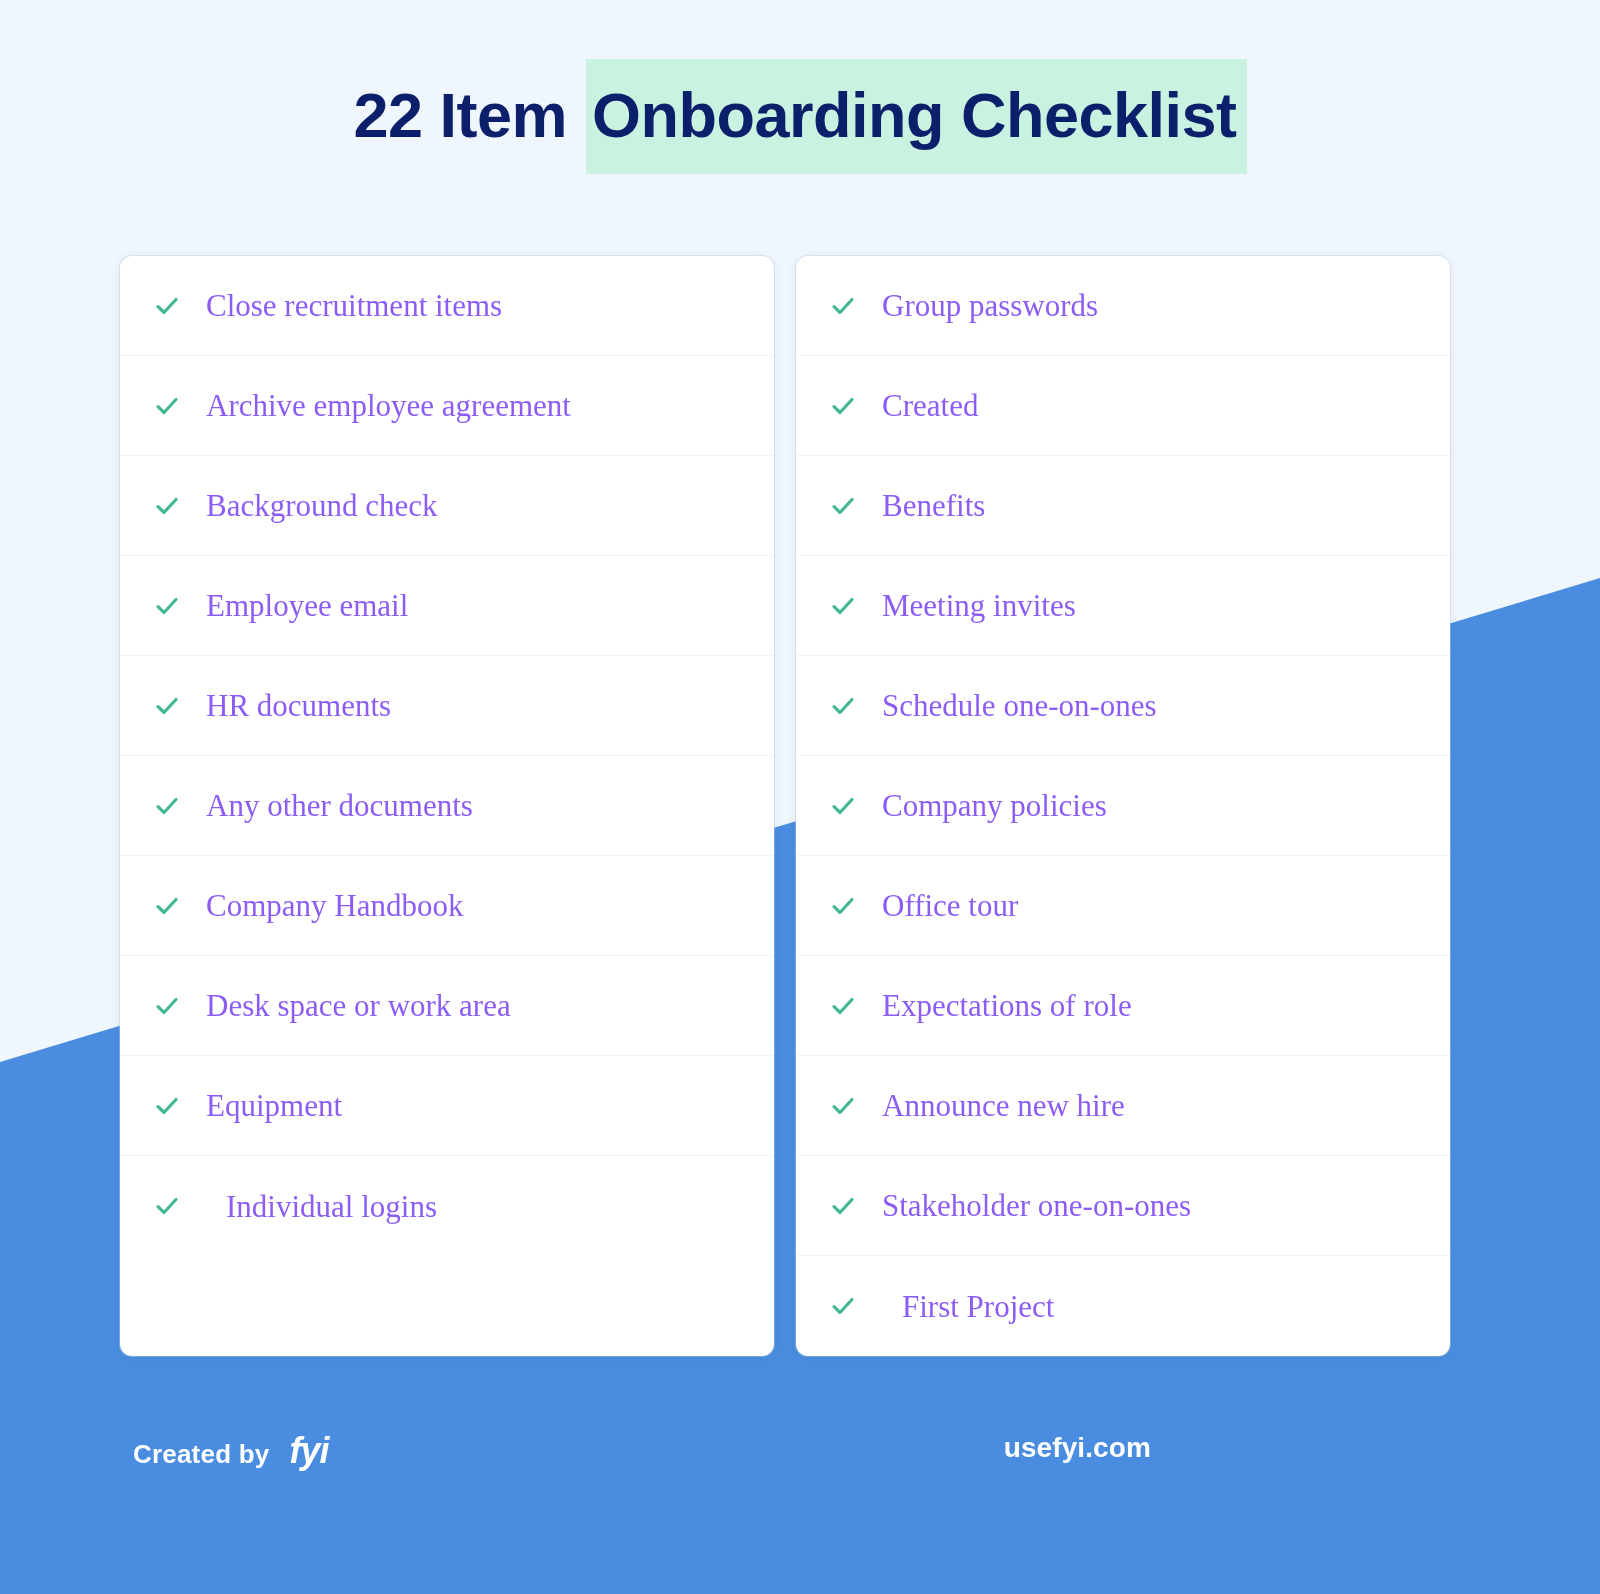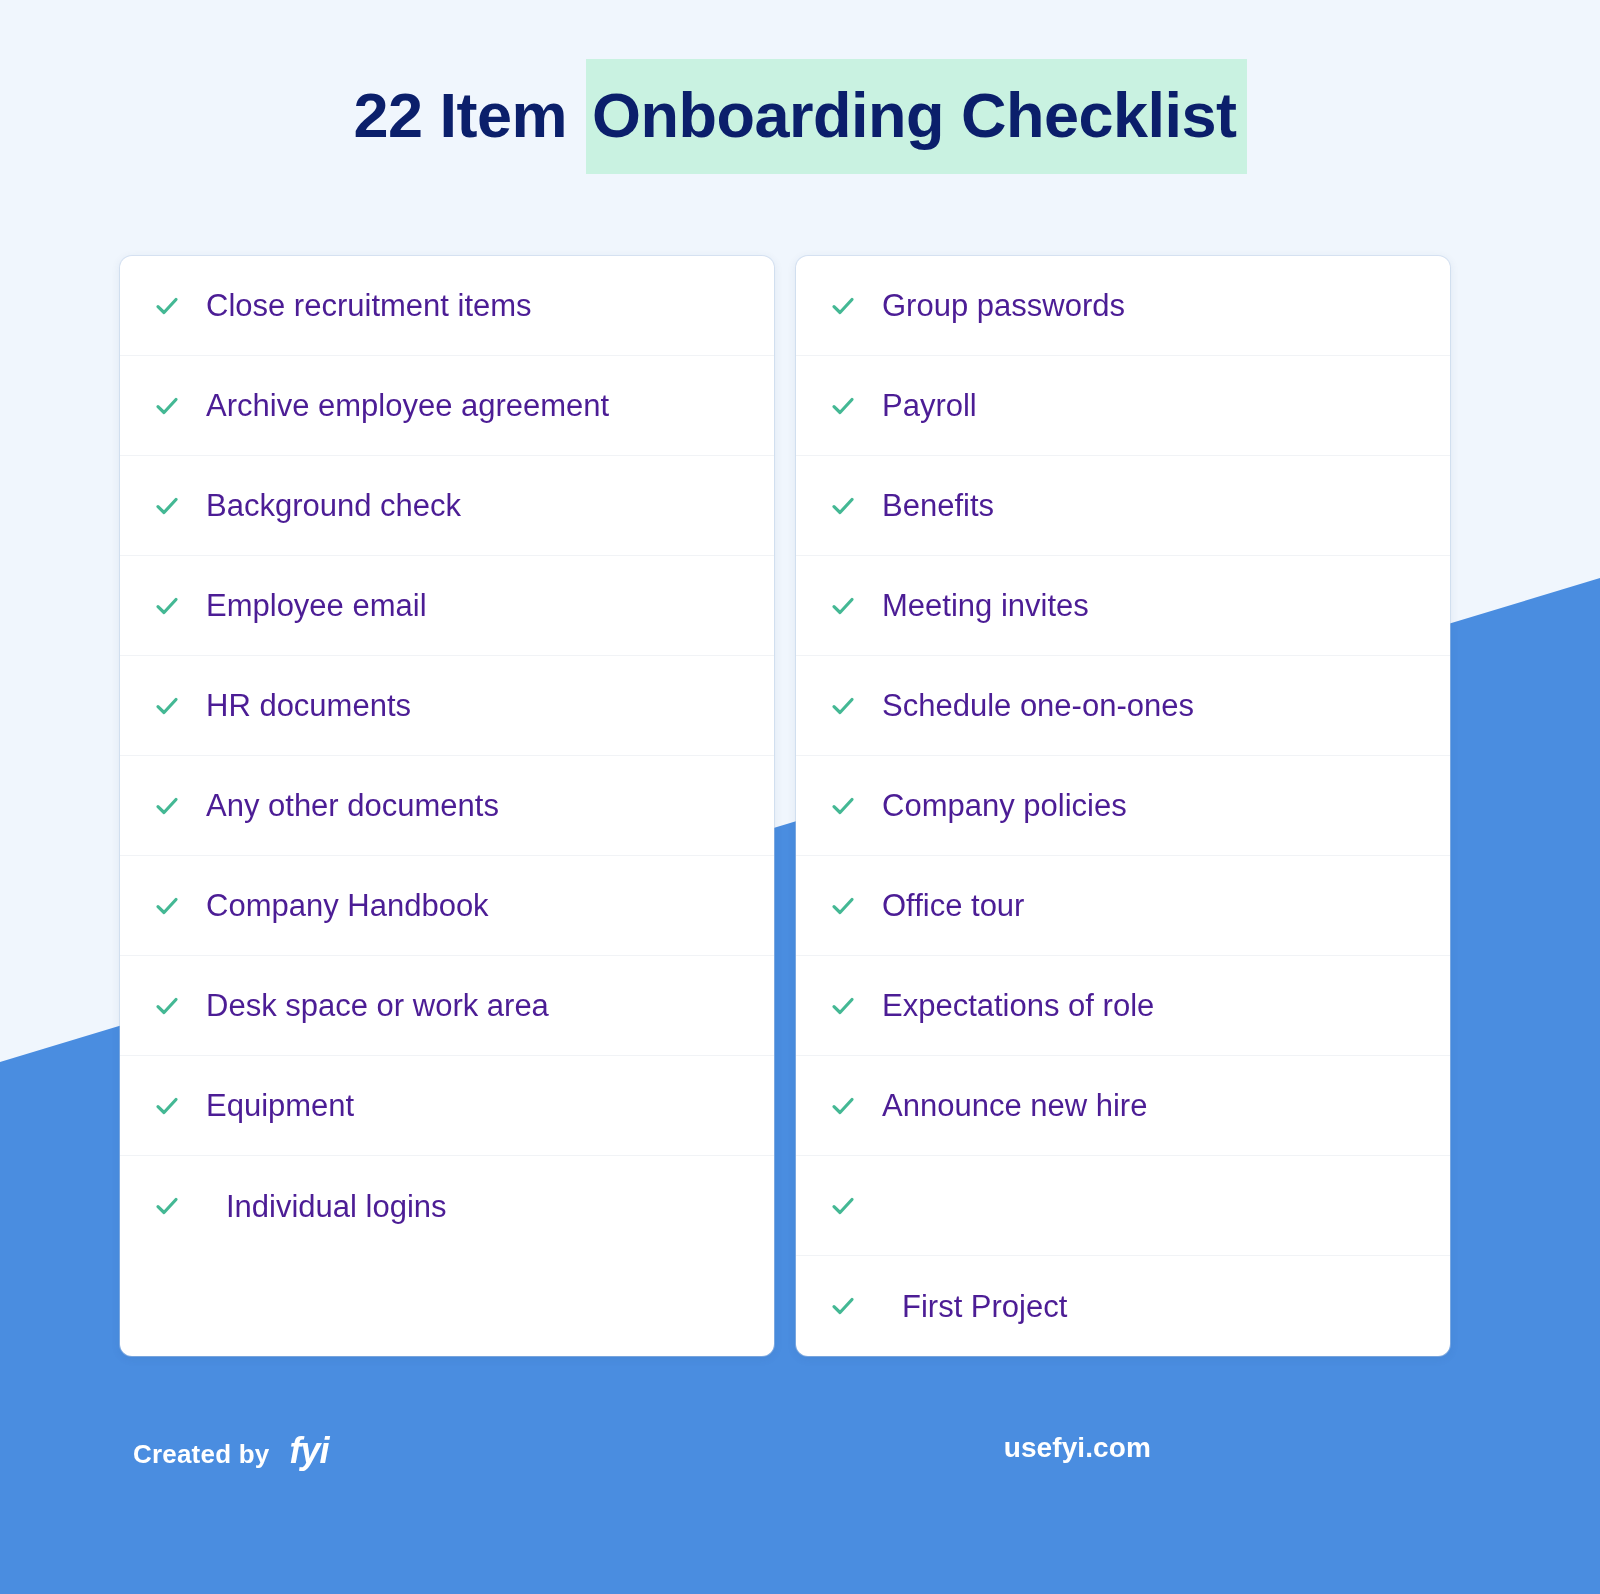--- a/index.html
+++ b/index.html
@@ -81,23 +81,24 @@
     width: 26px;
     height: 26px;
     flex: 0 0 26px;
     margin-right: 26px;
     display: block;
   }
   .check svg { display: block; width: 26px; height: 26px; }
 
   .row-label {
     font-size: 31px;
-    color: #4c1d95;
+    color: #8b5cf6;
     line-height: 1;
     white-space: nowrap;
+    font-family: Liberation Serif, serif;
   }
 
   
   .footer {
     position: absolute;
     left: 13px;
     top: 1430px;
     width: 1288px;
     height: 70px;
     z-index: 3;
@@ -239,21 +240,21 @@
           </svg>
         </span>
       <span class="row-label">Group passwords</span>
     </div>
     <div class="row">
       <span class="check">
           <svg viewBox="0 0 26 26">
             <path d="M4 13.6 L10 19.5 L22 6.5" fill="none" stroke="#44b894" stroke-width="3.2" stroke-linecap="round" stroke-linejoin="round"></path>
           </svg>
         </span>
-      <span class="row-label">Payroll</span>
+      <span class="row-label">Created</span>
     </div>
     <div class="row">
       <span class="check">
           <svg viewBox="0 0 26 26">
             <path d="M4 13.6 L10 19.5 L22 6.5" fill="none" stroke="#44b894" stroke-width="3.2" stroke-linecap="round" stroke-linejoin="round"></path>
           </svg>
         </span>
       <span class="row-label">Benefits</span>
     </div>
     <div class="row">
@@ -303,20 +304,21 @@
           </svg>
         </span>
       <span class="row-label">Announce new hire</span>
     </div>
     <div class="row">
       <span class="check">
           <svg viewBox="0 0 26 26">
             <path d="M4 13.6 L10 19.5 L22 6.5" fill="none" stroke="#44b894" stroke-width="3.2" stroke-linecap="round" stroke-linejoin="round"></path>
           </svg>
         </span>
+      <span class="row-label">Stakeholder one-on-ones</span>
     </div>
     <div class="row">
       <span class="check">
           <svg viewBox="0 0 26 26">
             <path d="M4 13.6 L10 19.5 L22 6.5" fill="none" stroke="#44b894" stroke-width="3.2" stroke-linecap="round" stroke-linejoin="round"></path>
           </svg>
         </span>
       <span class="row-label">First Project</span>
     </div>
   </div>

